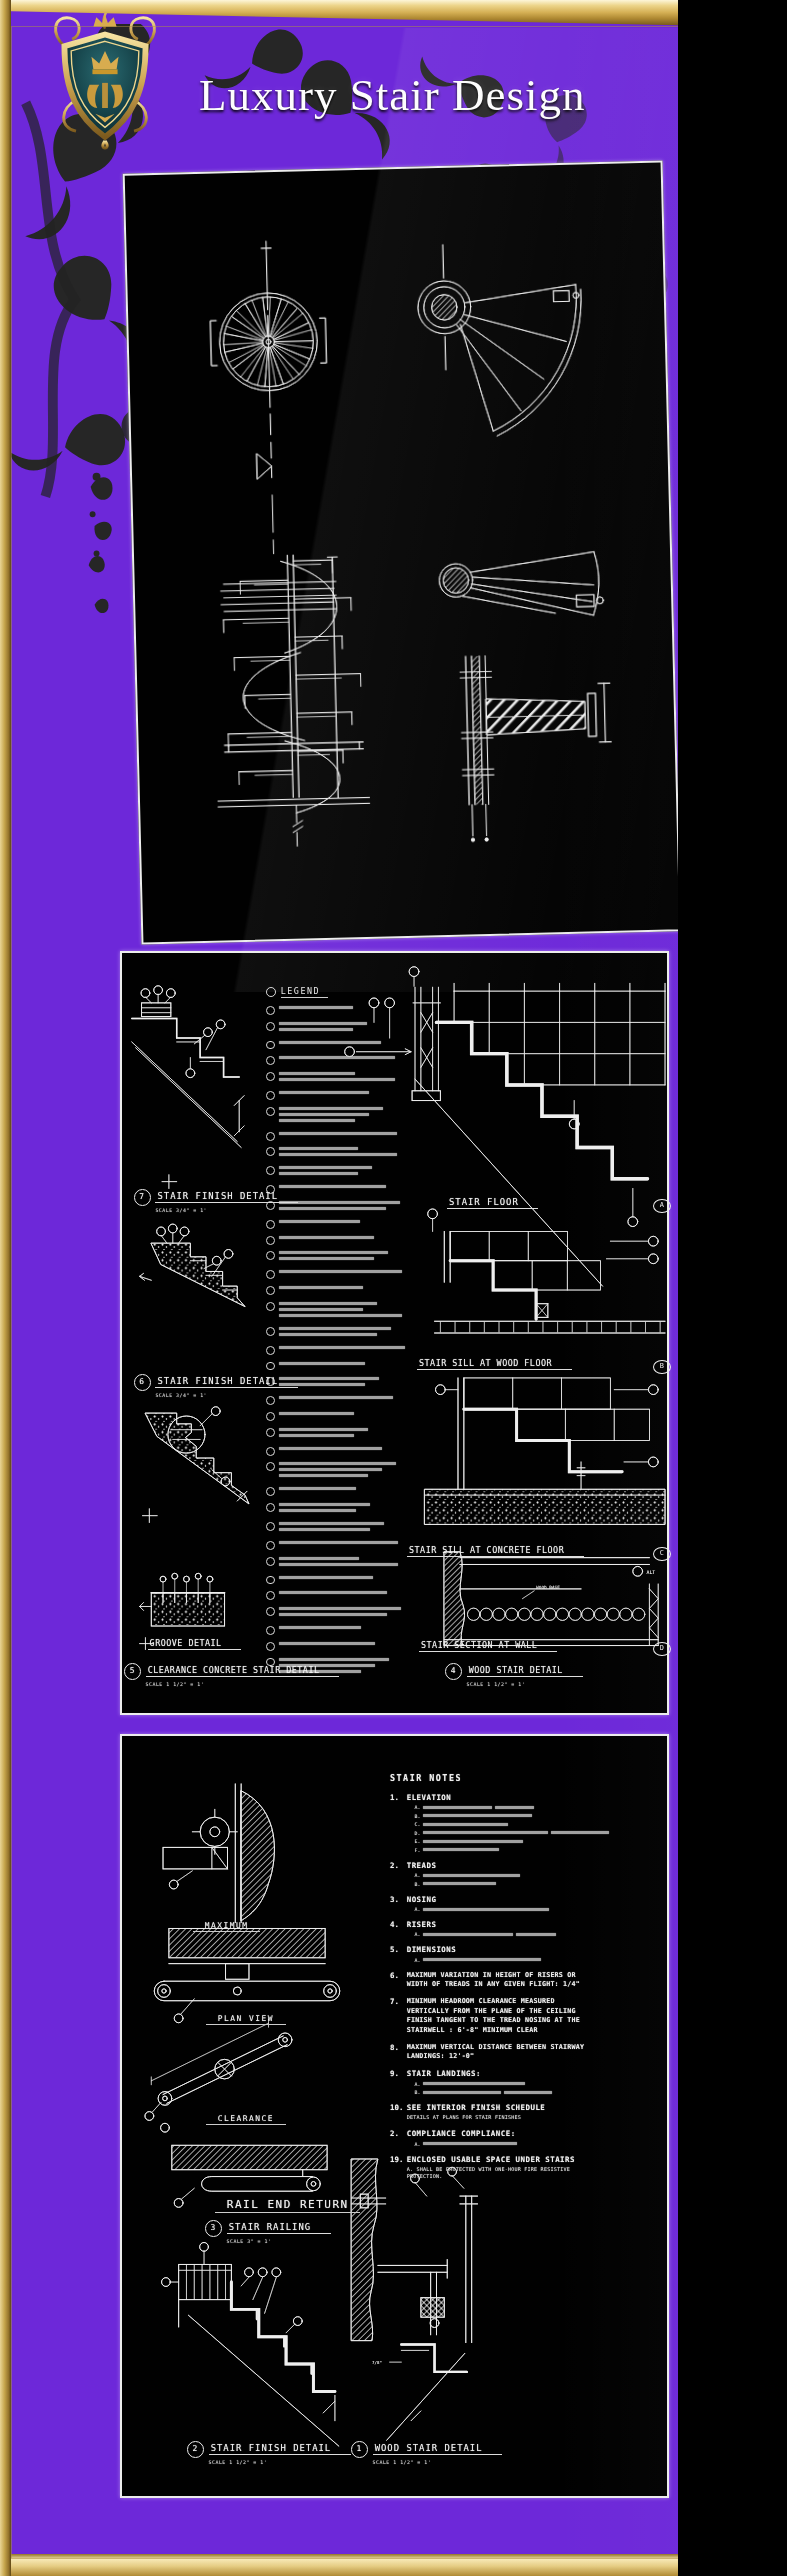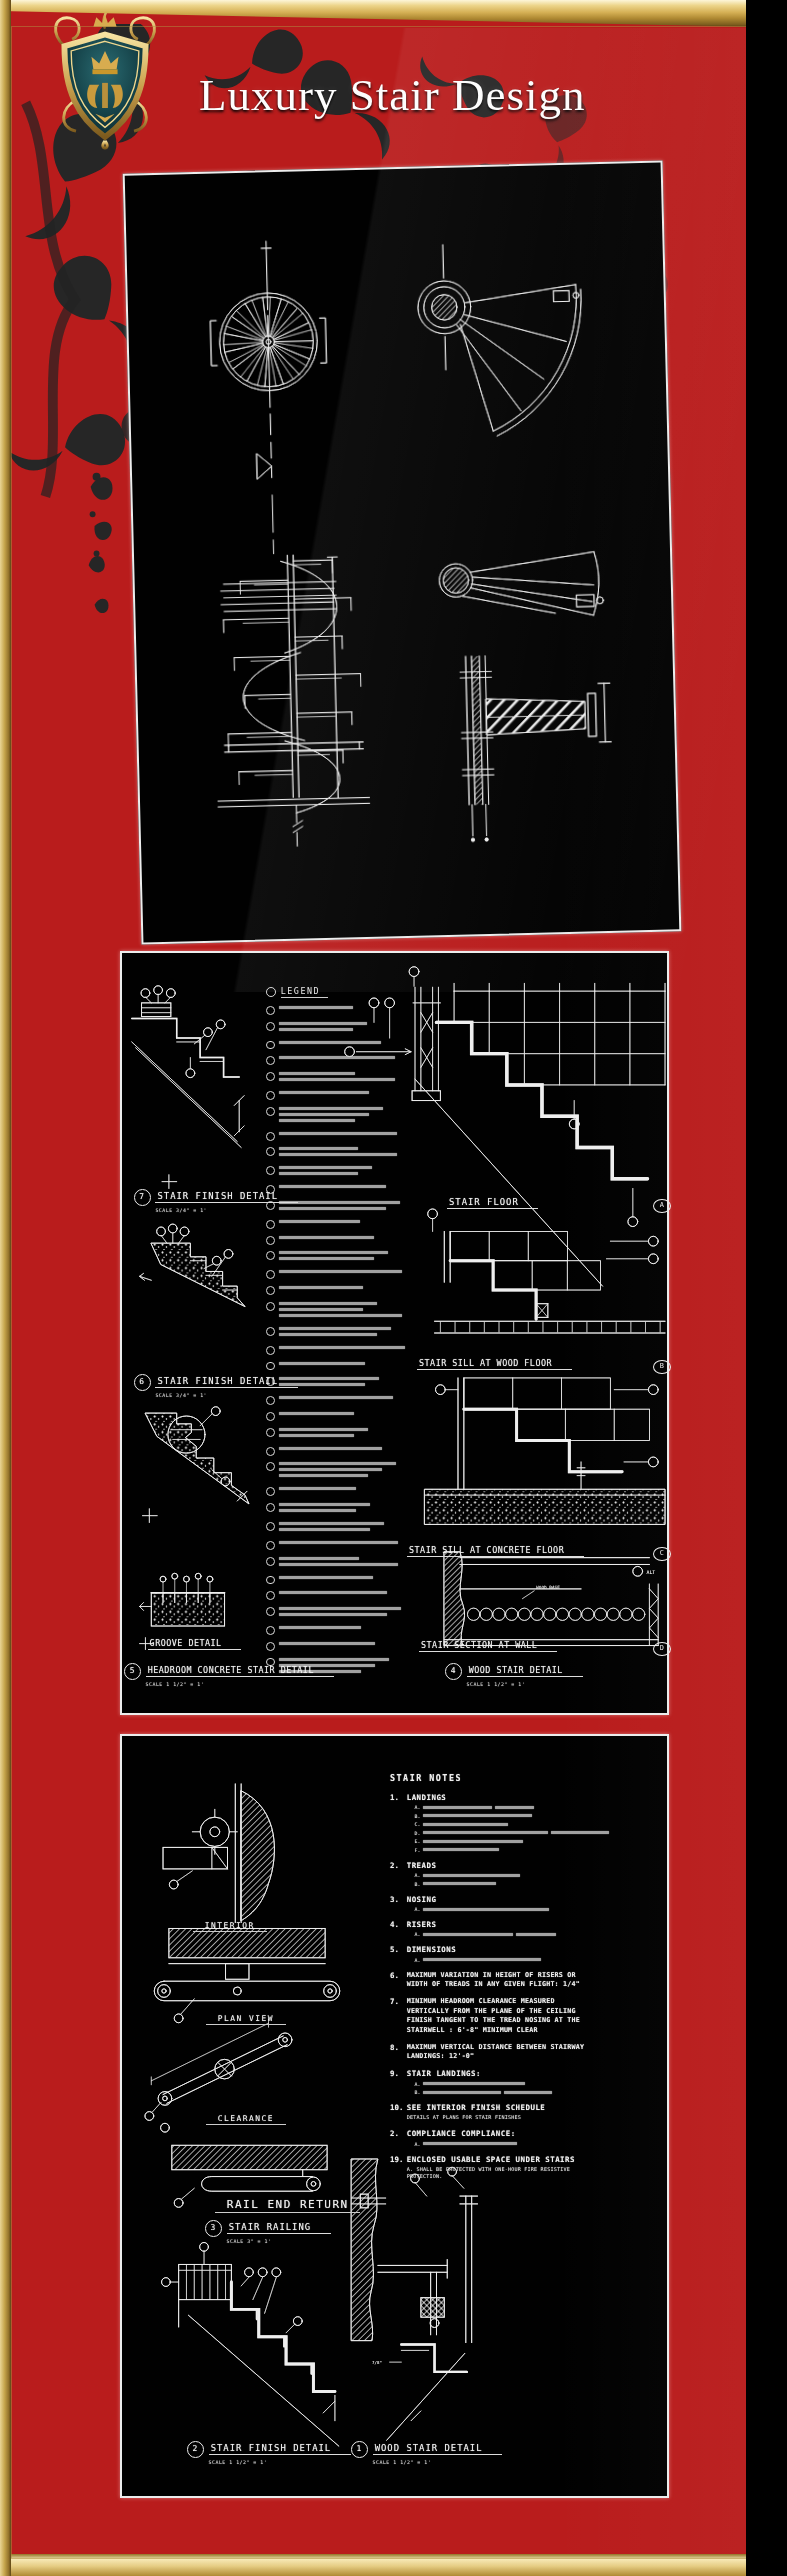--- a/index.html
+++ b/index.html
@@ -1,16 +1,16 @@
 <!DOCTYPE html>
 <html><head>
 <meta charset="utf-8">
 <style>
   html,body{margin:0;padding:0;background:#000;}
-  .stage{position:relative;width:746px;height:2576px;background:#b91c1c;overflow:hidden;
+  .stage{position:relative;width:678px;height:2576px;background:#6d28d9;overflow:hidden;
          font-family:"DejaVu Sans Mono",monospace;}
   
   .frame{position:absolute;z-index:7;pointer-events:none;}
   .frame-top{left:0;top:0;width:787px;height:27.6px;
     background:linear-gradient(180deg,#fdf6d8 0%,#ecd489 20%,#d4af54 45%,#b08a33 65%,#7c5d1e 88%,#4a3710 100%);
     clip-path:polygon(0 0,100% 0,100% 100%,0 40%);}
   .frame-bottom{left:0;top:2554px;width:787px;height:21.6px;
     background:linear-gradient(0deg,#b08a33 0%,#e6cd84 45%,#f6e7b4 75%,#937327 100%);}
   .frame-left{left:0;top:0;width:10.8px;height:2576px;
     background:linear-gradient(90deg,#e9d596 0%,#c7a74e 40%,#95742c 78%,#5e4716 100%);}
@@ -722,21 +722,21 @@
       <span class="sc">SCALE 3/4" = 1'</span>
     </div>
     <div class="dt" style="left:11.8px;top:421px">
       <span class="num">6</span><span class="t">STAIR FINISH DETAIL</span>
       <span class="sc">SCALE 3/4" = 1'</span>
     </div>
     <div class="dt small" style="left:25.6px;top:685px">
       <span class="t">GROOVE DETAIL</span>
     </div>
     <div class="dt small" style="left:2px;top:710px">
-      <span class="num">5</span><span class="t">HEADROOM CONCRETE STAIR DETAIL</span>
+      <span class="num">5</span><span class="t">CLEARANCE CONCRETE STAIR DETAIL</span>
       <span class="sc">SCALE 1 1/2" = 1'</span>
     </div>
 
     <div class="dt" style="left:325px;top:244px">
       <span class="t">STAIR FLOOR</span>
     </div>
     <span class="lt" style="left:531px;top:246px">A</span>
     <div class="dt small" style="left:295px;top:405px">
       <span class="t">STAIR SILL AT WOOD FLOOR</span>
     </div>
@@ -846,21 +846,21 @@
           <path d="M286,628 H314" stroke-width=".7"></path>
           <text x="256" y="642" font-size="4.2" fill="#ddd" stroke="none">7/8"</text>
           <path d="M274,640 H286" stroke-width=".6"></path>
           <path d="M271,720 L351,631" stroke-width=".9"></path>
           <circle cx="320" cy="600" r="4.5"></circle>
           <path d="M296,700 L306,690" stroke-width=".8"></path>
         </g>
       </g>
     </svg>
 
-    <span class="lbl" style="left:71px;top:185px">INTERIOR</span>
+    <span class="lbl" style="left:71px;top:185px">MAXIMUM</span>
     <span class="lbl" style="left:84px;top:278px">PLAN VIEW</span>
     <span class="lbl" style="left:84px;top:378px">CLEARANCE</span>
     <span class="lbl" style="left:93px;top:462px;font-size:11px">RAIL END RETURN</span>
 
     <div class="dt" style="left:83px;top:484px">
       <span class="num">3</span><span class="t">STAIR RAILING</span>
       <span class="sc">SCALE 3" = 1'</span>
     </div>
     <div class="dt" style="left:65px;top:705px">
       <span class="num">2</span><span class="t">STAIR FINISH DETAIL</span>
@@ -870,21 +870,21 @@
       <span class="num">1</span><span class="t">WOOD STAIR DETAIL</span>
       <span class="sc">SCALE 1 1/2" = 1'</span>
     </div>
 
     <div class="notes">
       <div class="notes-title">STAIR NOTES</div>
       <div id="notes-list">
           <div class="nt">
             <span class="nt-num">1.</span>
             <div class="nt-body">
-              <div class="nt-title">LANDINGS</div>
+              <div class="nt-title">ELEVATION</div>
               <div class="nt-sub">
                 <span>A.</span>
                 <div class="rb" style="width: 69px;"></div>
                 <div class="rb" style="width: 39px; margin-left: 3px;"></div>
               </div>
               <div class="nt-sub">
                 <span>B.</span>
                 <div class="rb" style="width: 109px;"></div>
               </div>
               <div class="nt-sub">

